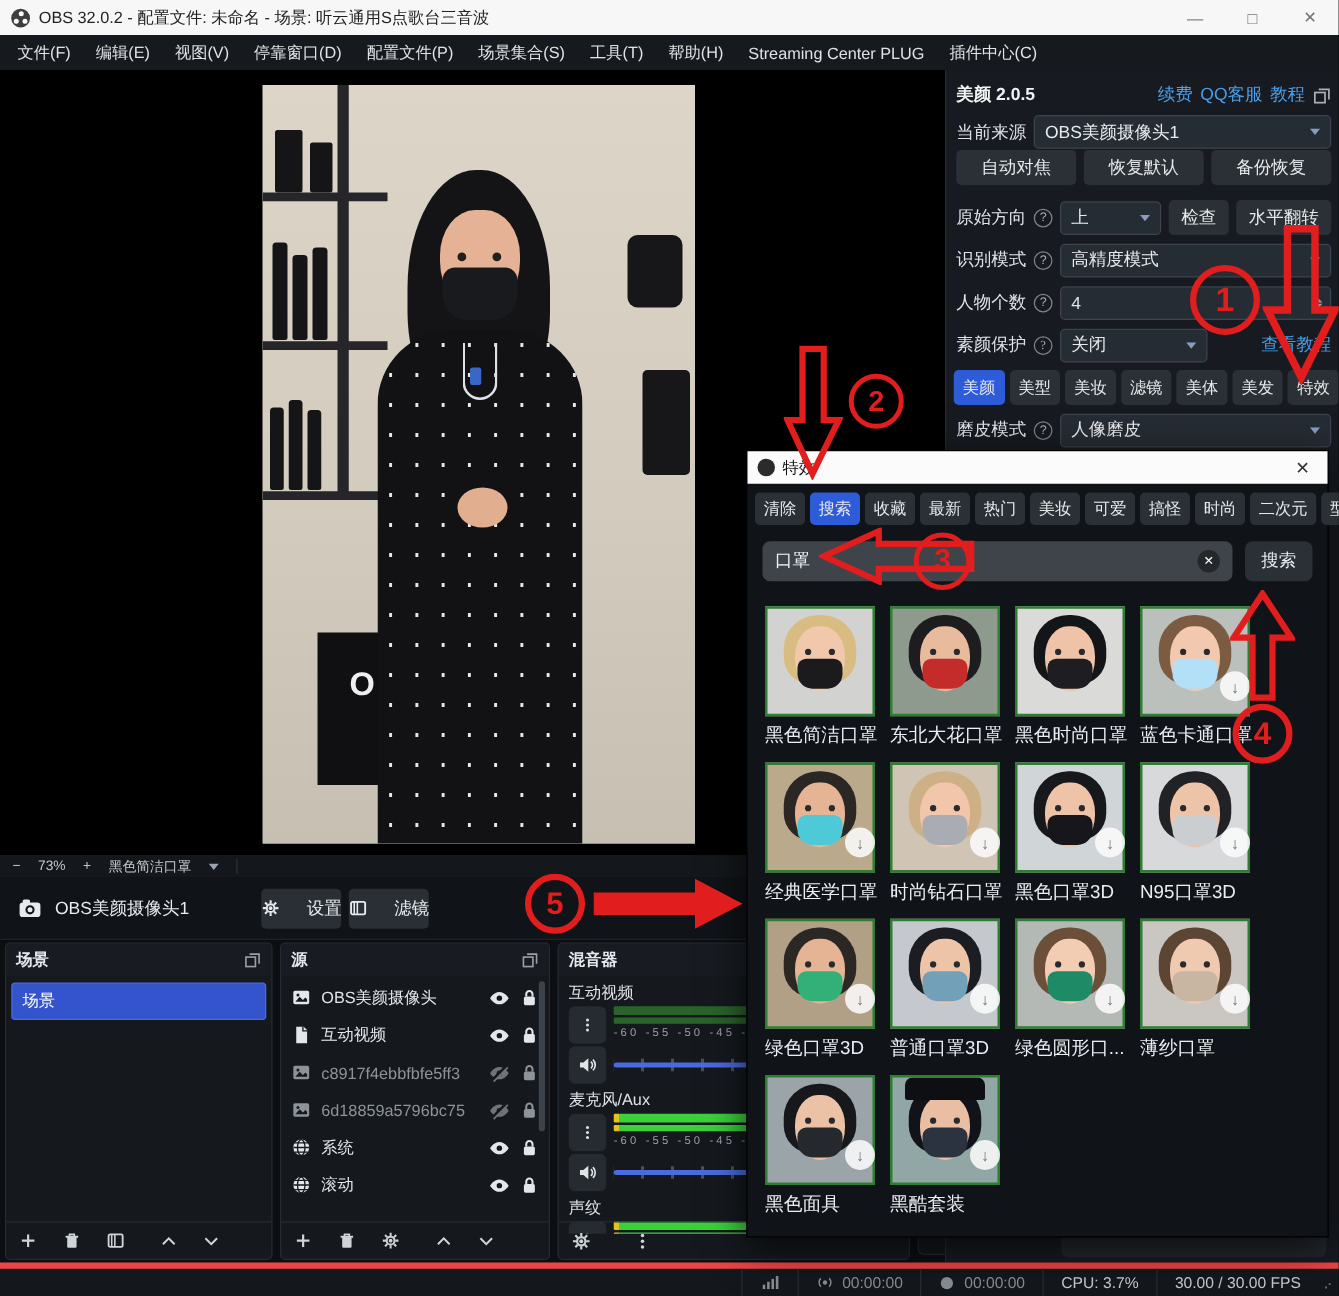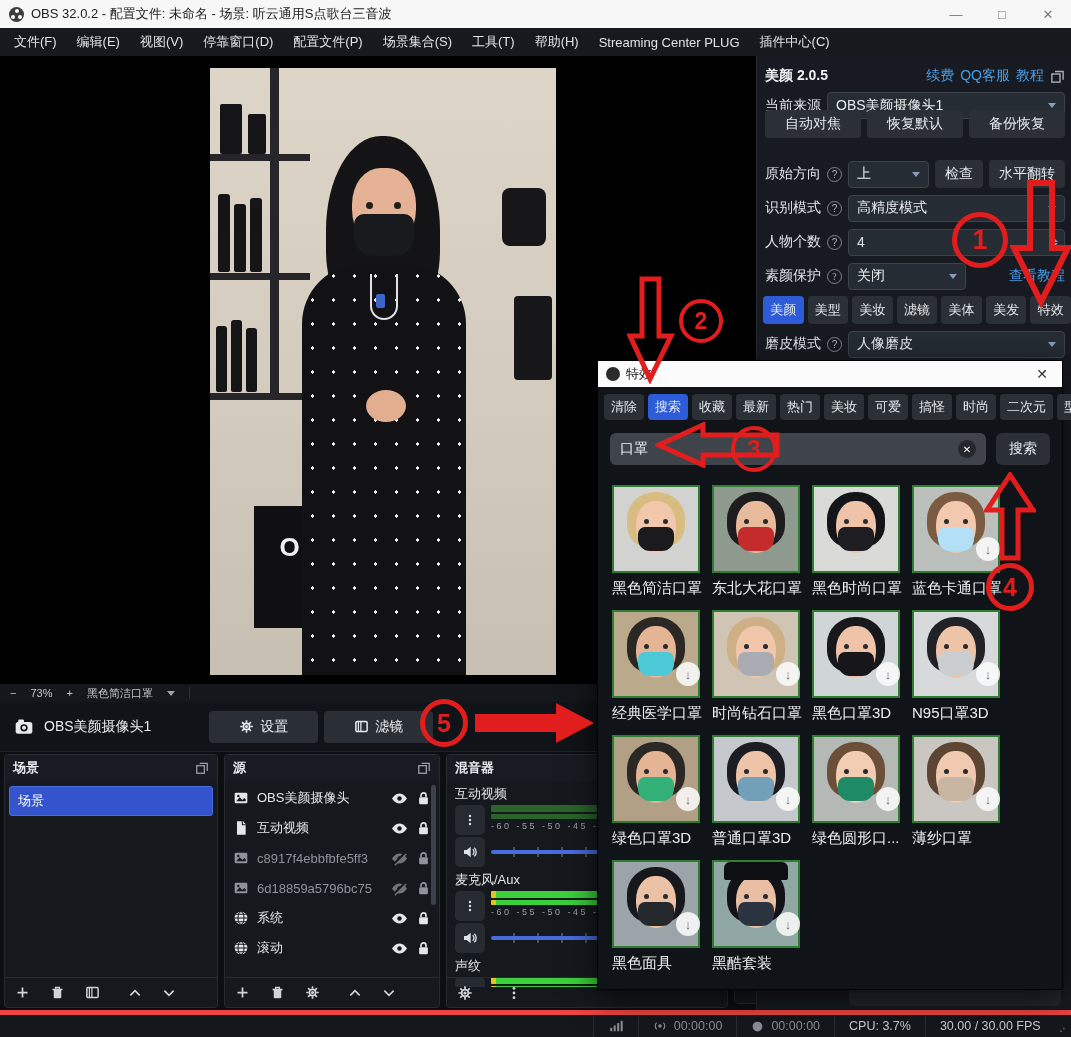--- a/index.html
+++ b/index.html
@@ -46,21 +46,21 @@
 
   
   #zoombar { left:0; top:684px; width:756px; height:18px; background:#14171b; color:#c3c8cd;
     font-size:11px; display:flex; align-items:center; gap:14px; padding-left:10px; z-index:2; }
   .zcaret { width:0; height:0; border-left:4px solid transparent; border-right:4px solid transparent;
     border-top:5px solid #9aa3b2; }
   .zsep { width:1px; height:12px; background:#2c3138; }
   #cambar { left:0; top:702px; width:756px; height:50px; background:#101317; display:flex;
     align-items:center; color:#e8ebee; font-size:14px; z-index:2; border-bottom:1px solid #1d2228; }
   .cam-btn { background:#2a2f35; border-radius:4px; height:32px; display:flex; align-items:center;
-    gap:6px; padding:0 30px; color:#e8ebee; }
+    gap:21px; padding:0 0; color:#e8ebee; }
 
   
   .panel { background:#15191e; border:1px solid #262b31; border-radius:4px; z-index:2; overflow:hidden; }
   .panel-head { height:26px; display:flex; align-items:center; padding:0 8px; color:#e6e9ec;
     font-size:13px; font-weight:bold; background:#181c22; }
   .panel-head .ic { margin-left:auto; color:#9aa0a8; }
   .panel-foot { position:absolute; left:0; right:0; bottom:0; height:30px; border-top:1px solid #262b31;
     display:flex; align-items:center; gap:20px; padding:0 10px; color:#cfd4d9; }
   .scene-item { margin:5px 4px; height:30px; background:#3354cc; border:1px solid #4a6ae0;
     border-radius:3px; color:#fff; font-size:13px; display:flex; align-items:center; padding:0 8px; }
@@ -628,21 +628,21 @@
           </svg>
         </span>
     </div>
     <div class="b-row" style="top:36px;height:27px;">
       <span class="b-label">当前来源</span>
       <div class="combo">
         <span>OBS美颜摄像头1</span>
           <span class="zcaret"></span>
       </div>
     </div>
-    <div class="b-row" style="top:60px;height:16px;font-family:Liberation Mono, monospace;">
+    <div class="b-row" style="top:70px;height:16px;font-family:Liberation Mono, monospace;">
       <span class="b-btn" style="flex:1;">自动对焦</span>
       <span class="b-btn" style="flex:1;">恢复默认</span>
       <span class="b-btn" style="flex:1;">备份恢复</span>
     </div>
     <div class="b-row" style="top:104px;height:28px;">
       <span class="b-label">原始方向</span>
       <span class="help">?</span>
       <div class="combo" style="max-width:92px;">
         <span>上</span>
           <span class="zcaret"></span>

